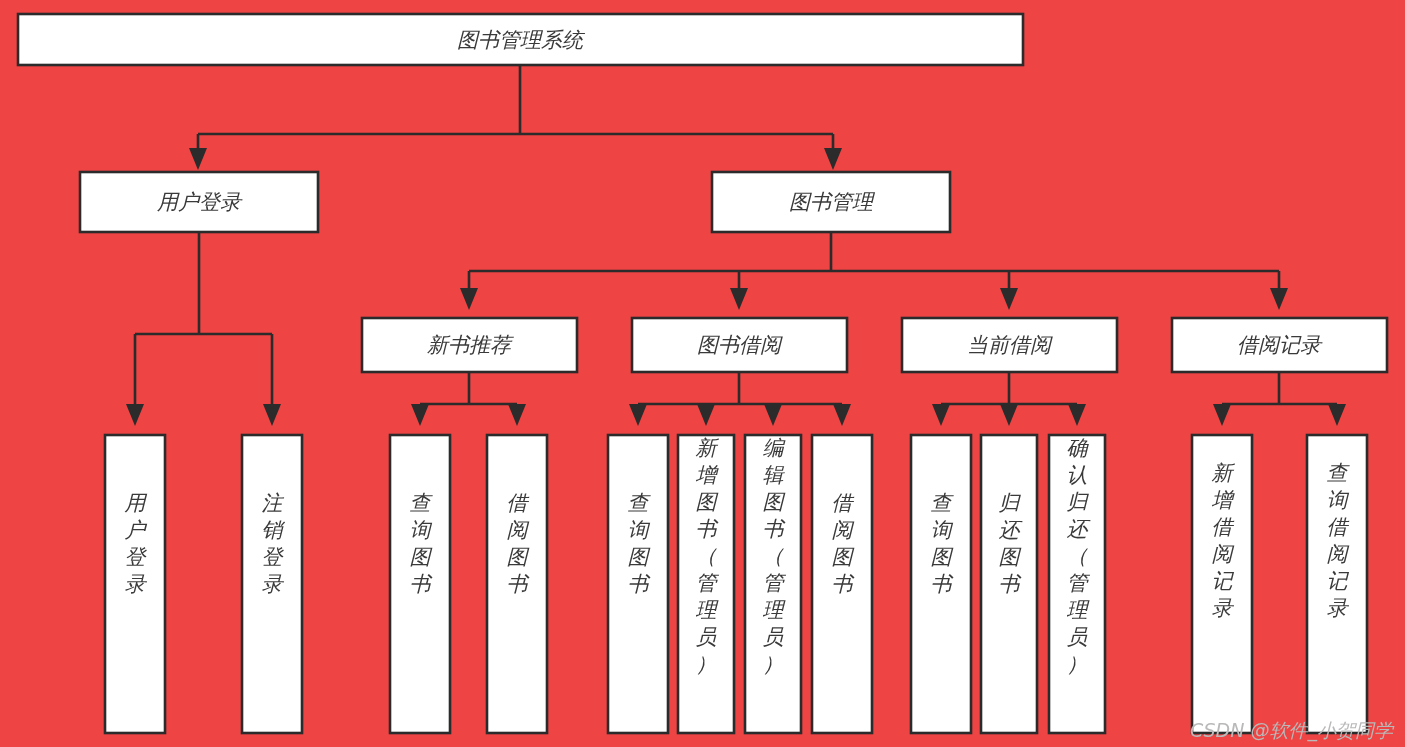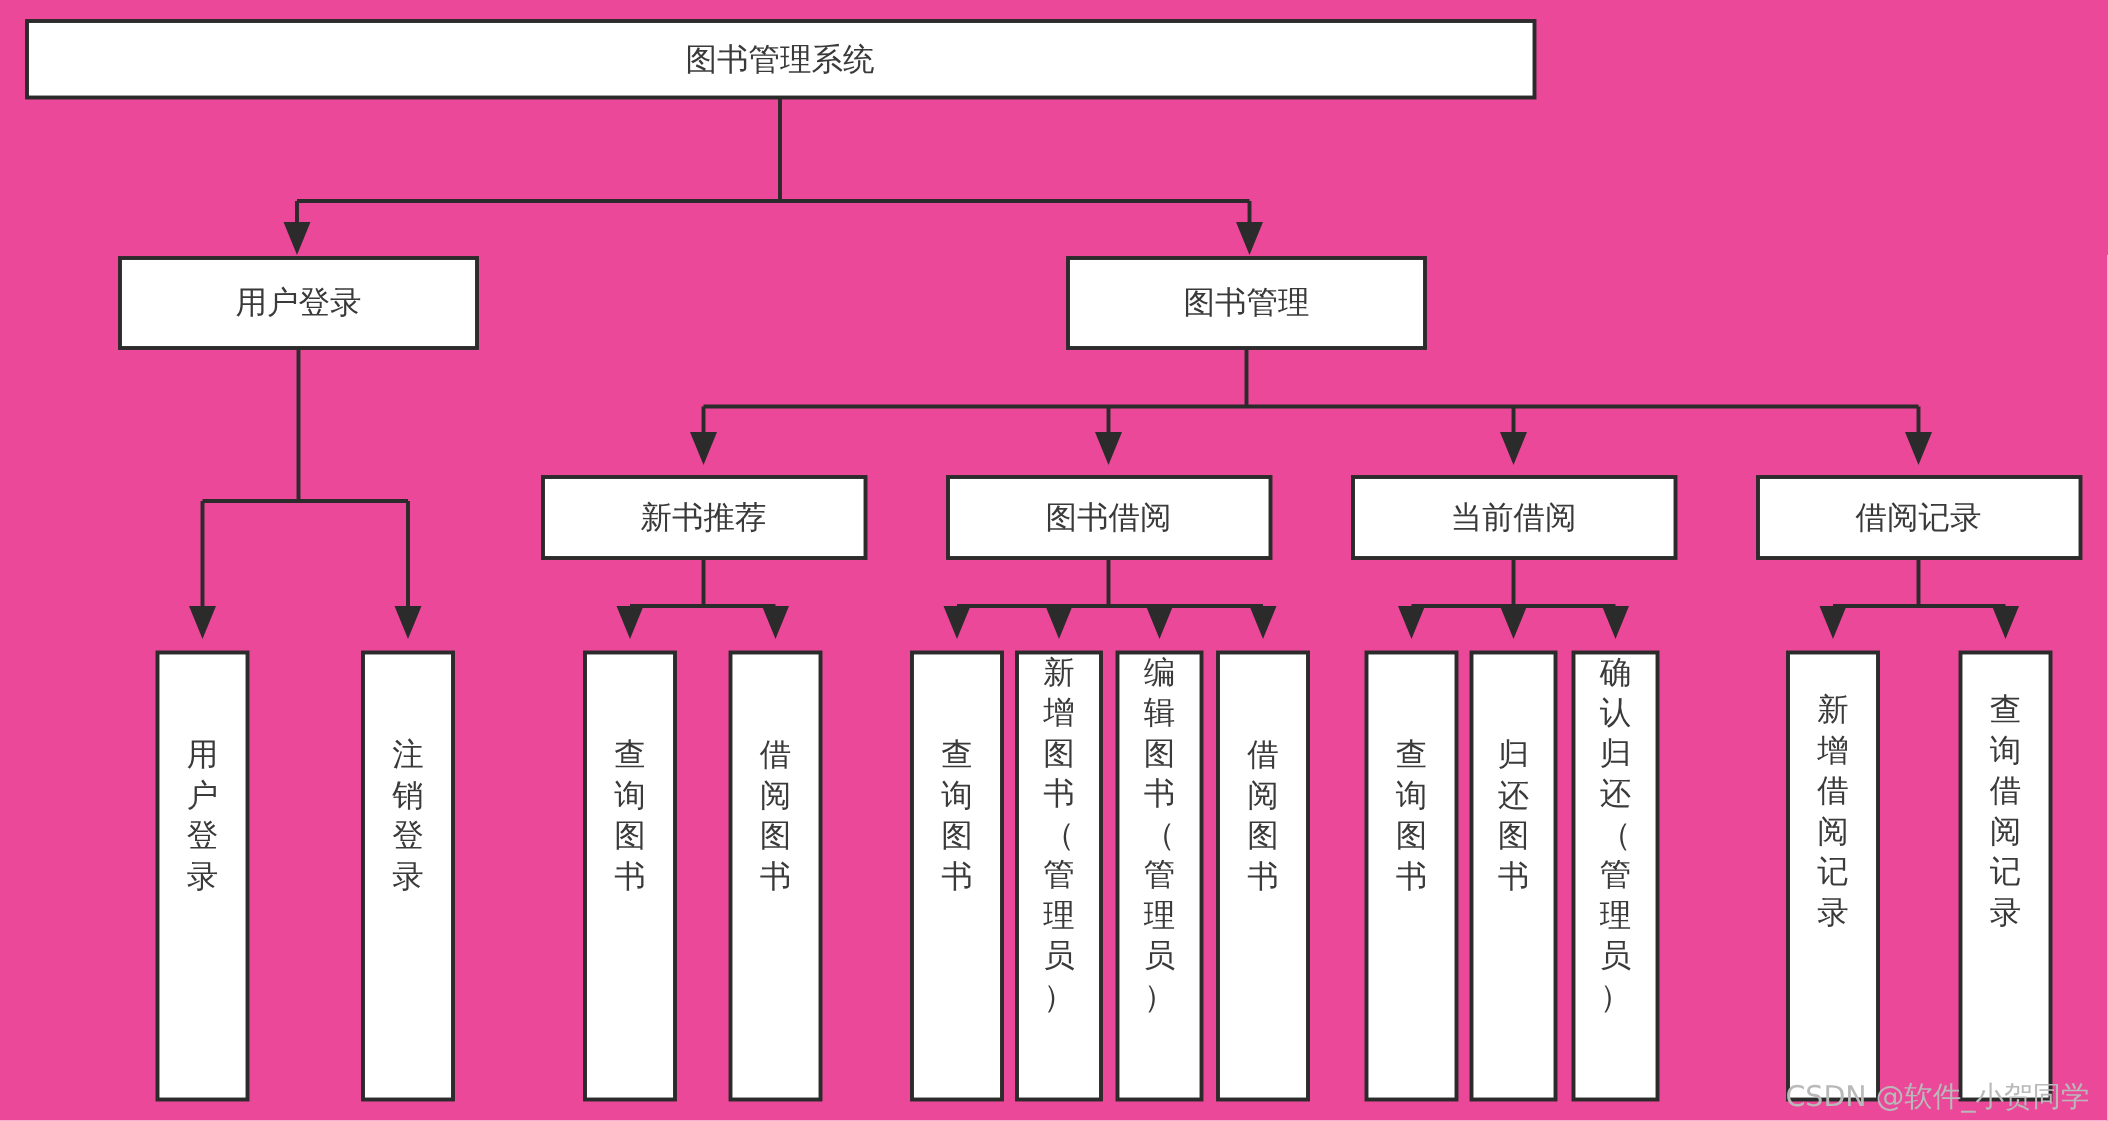--- a/index.html
+++ b/index.html
@@ -11,21 +11,22 @@
   body {
     width: 1405px;
     height: 747px;
     font-family: "DejaVu Sans", "Liberation Sans", sans-serif;
     overflow: hidden;
   }
   #diagram-root {
     position: relative;
     width: 1405px;
     height: 747px;
-    background: #ec4899;
+    background: #ef4444;
+    font-style: italic;
   }
   svg.diagram-canvas {
     position: absolute;
     top: 0;
     left: 0;
     width: 1405px;
     height: 747px;
     display: block;
   }
   .node-box {

